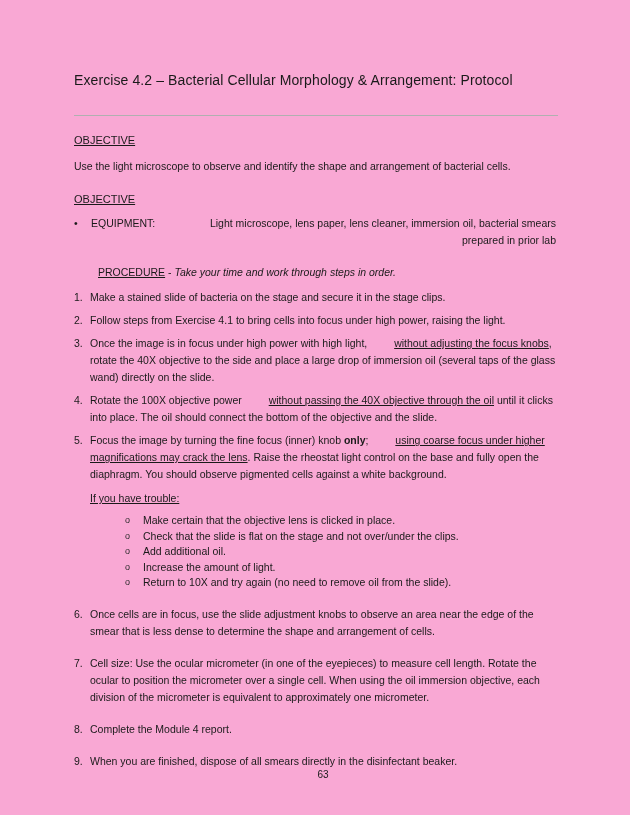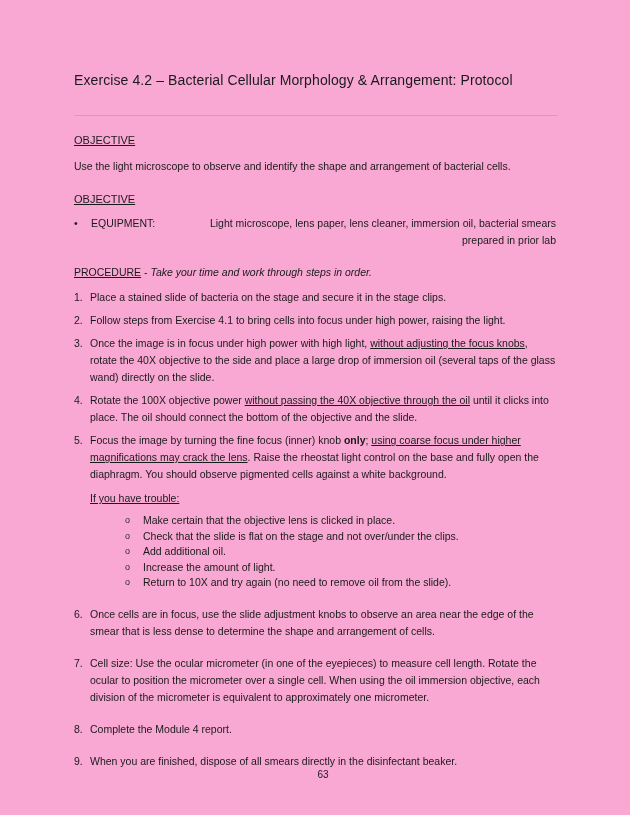--- a/index.html
+++ b/index.html
@@ -34,21 +34,21 @@
   }
   .objective-body{margin-top:11px;}
   .equip-row{
     display:flex;
     margin-top:9px;
   }
   .equip-bullet{width:17px;flex-shrink:0;font-size:10.5px;line-height:17px;}
   .equip-label{width:87px;flex-shrink:0;}
   .equip-value{width:378px;text-align:right;}
   .proc-line{margin-top:15px;}
-  .u{text-decoration:underline;}
+  .u{text-decoration:underline;margin-left:24px;}
   .b{font-weight:bold;}
   .i{font-style:italic;}
   .step{
     display:flex;
     margin-top:6px;
   }
   .step.gap{margin-top:15px;}
   .step-num{width:16px;flex-shrink:0;}
   .step-text{width:466px;}
   .steps{margin-top:8px;}
@@ -100,21 +100,21 @@
     </div>
 
     <div class="body-text proc-line">
       <span class="u">PROCEDURE</span><span> - </span><span class="i">Take your time and work through steps in order.</span>
     </div>
 
     <div class="steps">
 
       <div class="step body-text">
         <span class="step-num">1.</span>
-        <div class="step-text"><span>Place a stained slide of bacteria on the stage and secure it in the stage clips.</span></div>
+        <div class="step-text"><span>Make a stained slide of bacteria on the stage and secure it in the stage clips.</span></div>
       </div>
 
       <div class="step body-text">
         <span class="step-num">2.</span>
         <div class="step-text"><span>Follow steps from Exercise 4.1 to bring cells into focus under high power, raising the light.</span></div>
       </div>
 
       <div class="step body-text">
         <span class="step-num">3.</span>
         <div class="step-text"><span>Once the image is in focus under high power with high light, </span><span class="u">without adjusting the focus knobs</span><span>, rotate the 40X objective to the side and place a large drop of immersion oil (several taps of the glass wand) directly on the slide.</span></div>

